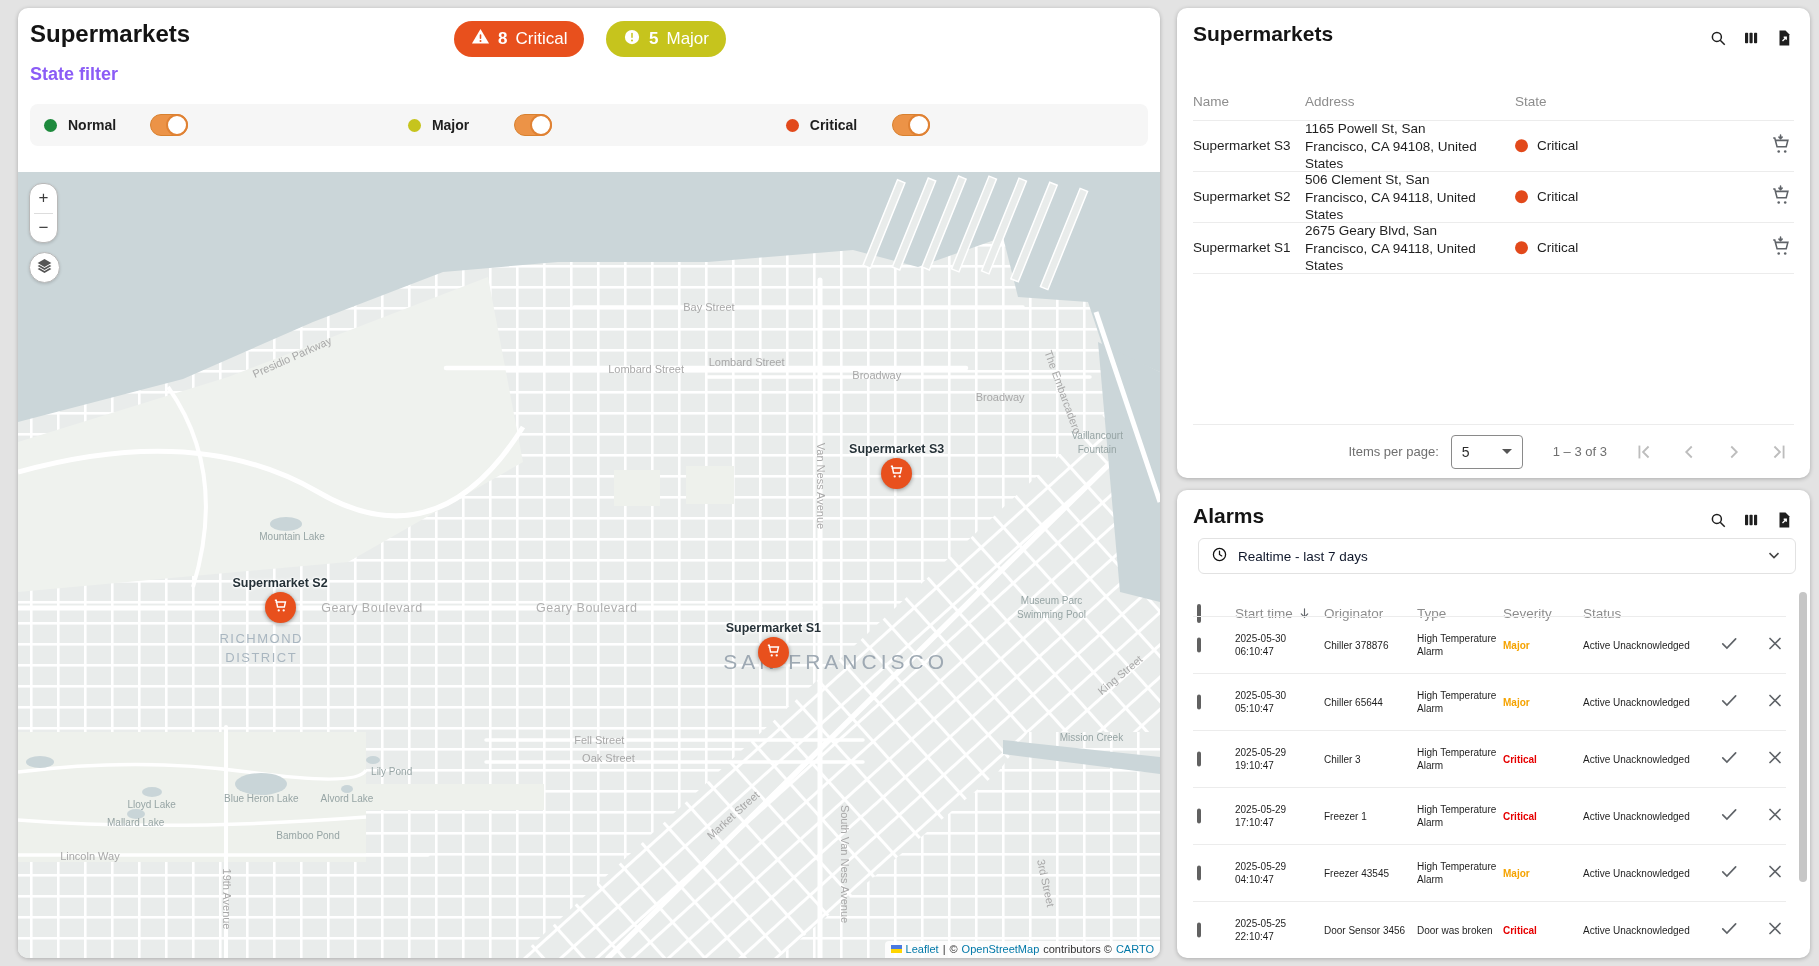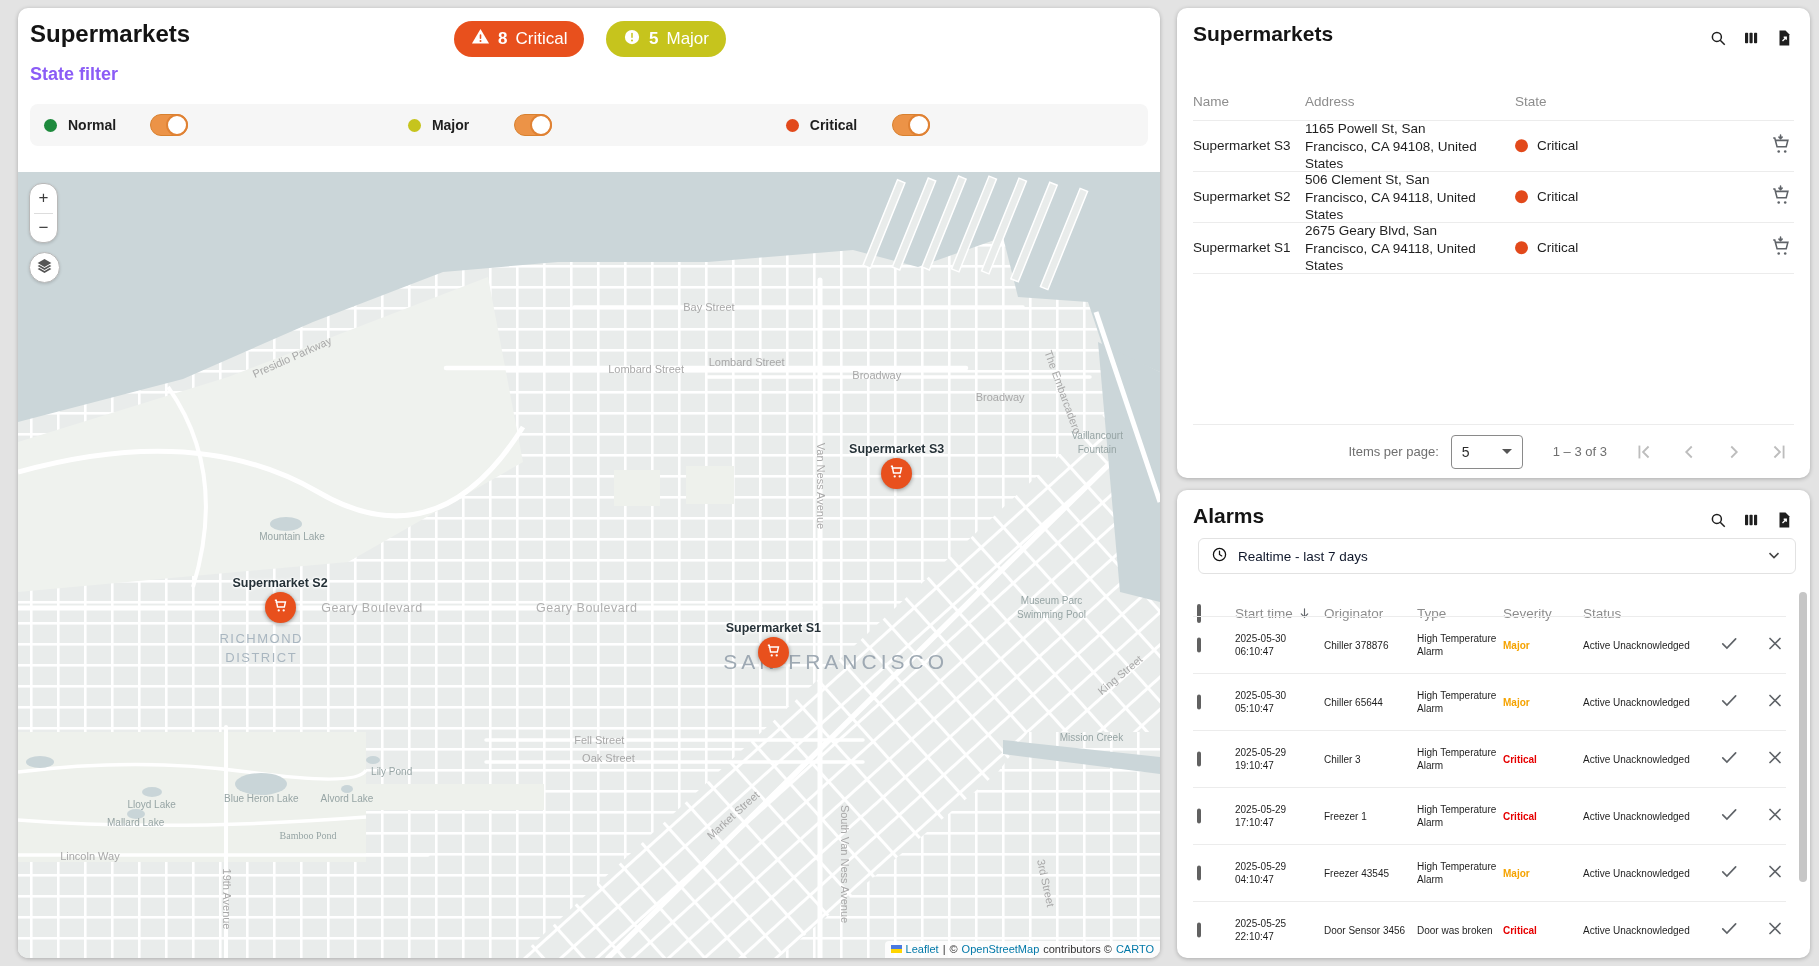--- a/index.html
+++ b/index.html
@@ -218,21 +218,21 @@
         <div class="map-label lbl-poi" style="left: 94.5%; top: 34.5%; transform: translate(-50%, -50%) rotate(0deg);">Vaillancourt
 Fountain</div>
         <div class="map-label lbl-street" style="left: 91.5%; top: 28%; transform: translate(-50%, -50%) rotate(70deg);">The Embarcadero</div>
         <div class="map-label lbl-street" style="left: 96.5%; top: 64%; transform: translate(-50%, -50%) rotate(-40deg);">King Street</div>
         <div class="map-label lbl-street" style="left: 90%; top: 90.5%; transform: translate(-50%, -50%) rotate(78deg);">3rd Street</div>
         <div class="map-label lbl-street" style="left: 72.4%; top: 88%; transform: translate(-50%, -50%) rotate(90deg);">South Van Ness Avenue</div>
         <div class="map-label lbl-street" style="left: 18.3%; top: 92.5%; transform: translate(-50%, -50%) rotate(90deg);">19th Avenue</div>
         <div class="map-label lbl-street" style="left: 6.3%; top: 87%; transform: translate(-50%, -50%) rotate(0deg);">Lincoln Way</div>
         <div class="map-label lbl-poi" style="left: 31.1%; top: 76.3%; transform: translate(-50%, -50%) rotate(0deg); padding-left: 37px;">Lily Pond</div>
         <div class="map-label lbl-poi" style="left: 28.8%; top: 79.8%; transform: translate(-50%, -50%) rotate(0deg);">Alvord Lake</div>
-        <div class="map-label lbl-poi" style="left: 25.4%; top: 84.5%; transform: translate(-50%, -50%) rotate(0deg); font-family: Liberation Serif, serif;">Bamboo Pond</div>
+        <div class="map-label lbl-poi" style="left: 25.4%; top: 84.5%; transform: translate(-50%, -50%) rotate(0deg);">Bamboo Pond</div>
         <div class="map-label lbl-poi" style="left: 21.3%; top: 79.8%; transform: translate(-50%, -50%) rotate(0deg);">Blue Heron Lake</div>
         <div class="map-label lbl-poi" style="left: 11.7%; top: 80.5%; transform: translate(-50%, -50%) rotate(0deg);">Lloyd Lake</div>
         <div class="map-label lbl-poi" style="left: 10.3%; top: 82.8%; transform: translate(-50%, -50%) rotate(0deg);">Mallard Lake</div>
       </div>
     <div id="map-markers">
         <div class="marker" style="left: 76.9%; top: 38.3%;">
      <span><svg viewBox="0 0 24 24" width="17" height="17" fill="none" stroke="#fff" stroke-width="2">
               <path d="M5 7h14l-1.6 7H7.8L6 4.5H4"></path>
               <circle cx="9.5" cy="19" r="1.6" fill="#fff" stroke="none"></circle>
               <circle cx="16.5" cy="19" r="1.6" fill="#fff" stroke="none"></circle>

